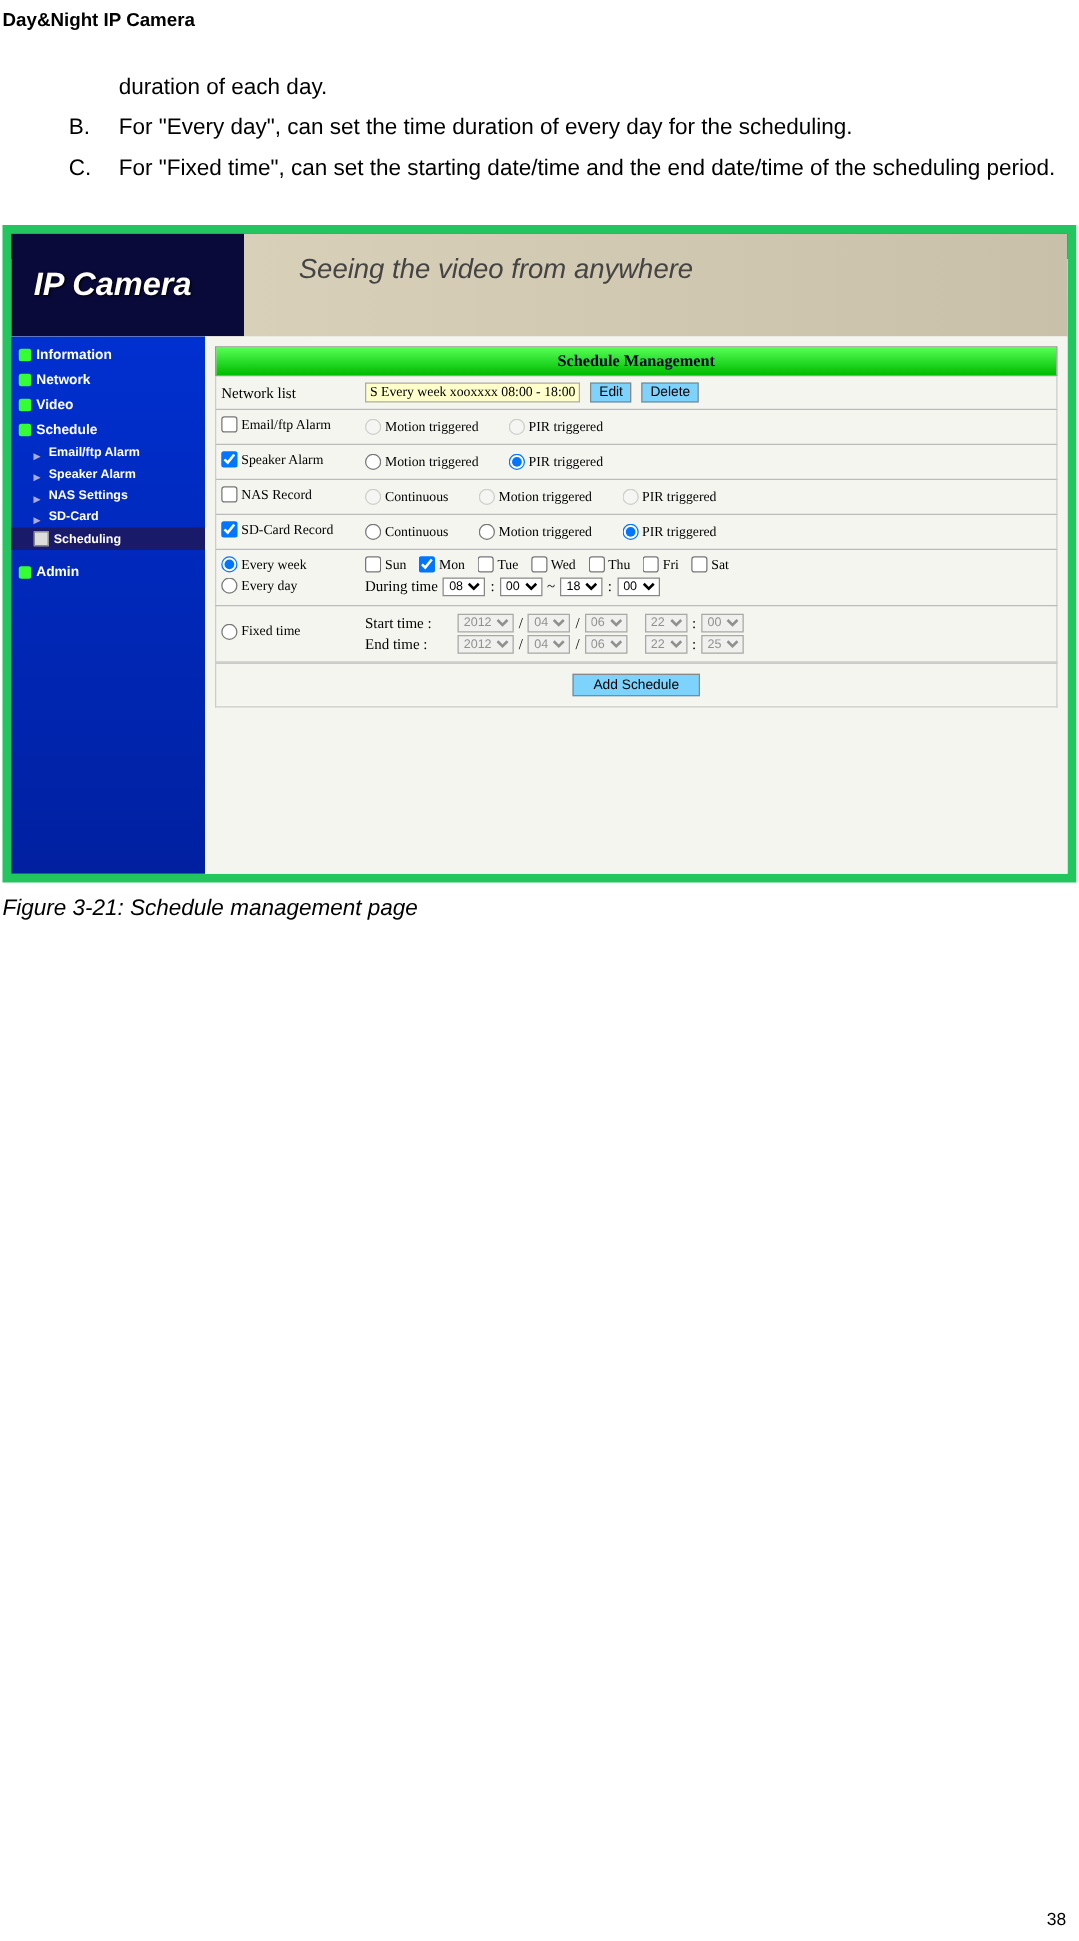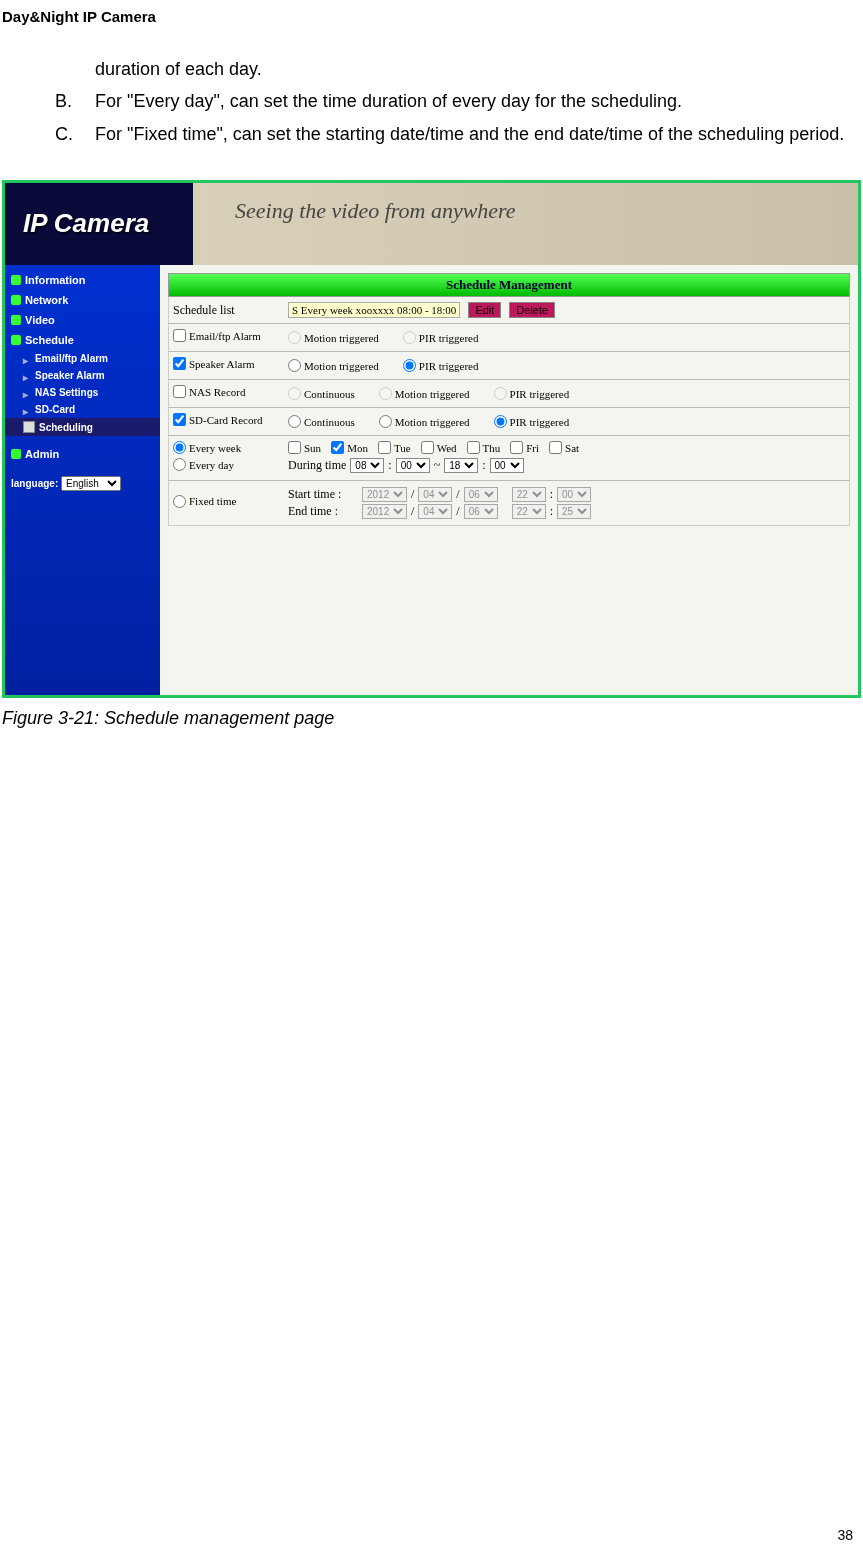--- a/index.html
+++ b/index.html
@@ -30,21 +30,21 @@
     .list-marker {
       width: 40px;
       flex-shrink: 0;
     }
     .list-content {
       flex: 1;
       margin-right: 10px;
     }
     .screenshot-wrapper {
       margin: 30px 2px 10px 2px;
-      border: 3px solid #22c55e;
+      border: 7px solid #22c55e;
       background: #f9f9f6;
     }
     .sc-header {
       height: 82px;
       background: linear-gradient(to bottom, #0a0a2a 0%, #1a1a4a 25%, #e8e0d0 25%, #d8d0b8 100%);
       display: flex;
       position: relative;
       overflow: hidden;
     }
     .sc-logo {
@@ -53,21 +53,21 @@
       font-style: italic;
       font-size: 26px;
       padding: 25px 0 0 18px;
       text-shadow: 1px 1px 2px #000;
       z-index: 2;
     }
     .sc-tagline {
       position: absolute;
       left: 230px;
       top: 15px;
-      font-family: Liberation Serif, serif;
+      font-family: Liberation Sans, sans-serif;
       font-style: italic;
       font-size: 22px;
       color: #444;
       z-index: 2;
     }
     .sc-header-bg {
       position: absolute;
       left: 0;
       right: 0;
       top: 0;
@@ -172,21 +172,21 @@
     }
     .sc-sel {
       background: #ffffcc;
       border: 1px solid #aaa;
       padding: 1px 3px;
       font-size: 11px;
     }
     .sc-btn {
       font-size: 11px;
       padding: 1px 6px;
-      background: #be185d;
+      background: #7dd3fc;
       border: 1px solid #888;
     }
     .sc-check {
       display: inline-flex;
       align-items: center;
       gap: 3px;
       font-size: 11px;
     }
     .sc-radio {
       display: inline-flex;
@@ -317,31 +317,27 @@
             <span>SD-Card</span>
           </div>
         <div class="sc-nav-sub active">
             <span class="sc-icon-doc"></span>
             <span>Scheduling</span>
           </div>
         <div class="sc-nav-item" style="margin-top:8px">
             <span class="sc-icon-green"></span>
             <span>Admin</span>
           </div>
-        <div class="sc-lang">
-          <span>language:</span>
-          <select><option>English</option></select>
-        </div>
       </div>
 
       <div class="sc-main">
         <div class="sc-title-bar">Schedule Management</div>
 
         <div class="sc-row">
-          <div class="sc-label">Schedule list</div>
+          <div class="sc-label">Network list</div>
           <div class="sc-content-col">
             <span class="sc-sel">S Every week xooxxxx 08:00 - 18:00</span>
             <button class="sc-btn">Edit</button>
             <button class="sc-btn">Delete</button>
           </div>
         </div>
 
         <div class="sc-row divider">
           <div class="sc-label">
             <label class="sc-check">
@@ -509,20 +505,23 @@
               <span>/</span>
               <select class="sc-select" disabled=""><option>06</option></select>
               &nbsp;&nbsp;
               <select class="sc-select" disabled=""><option>22</option></select>
               <span>:</span>
               <select class="sc-select" disabled=""><option>25</option></select>
             </div>
           </div>
         </div>
 
+        <div class="sc-add-row">
+          <button class="sc-btn" style="padding:2px 16px">Add Schedule</button>
+        </div>
       </div>
     </div>
   </div>
 
   <div class="figure-caption">Figure 3-21: Schedule management page</div>
 
   <div class="page-number">38</div>
 </div>
 
 </body></html>

